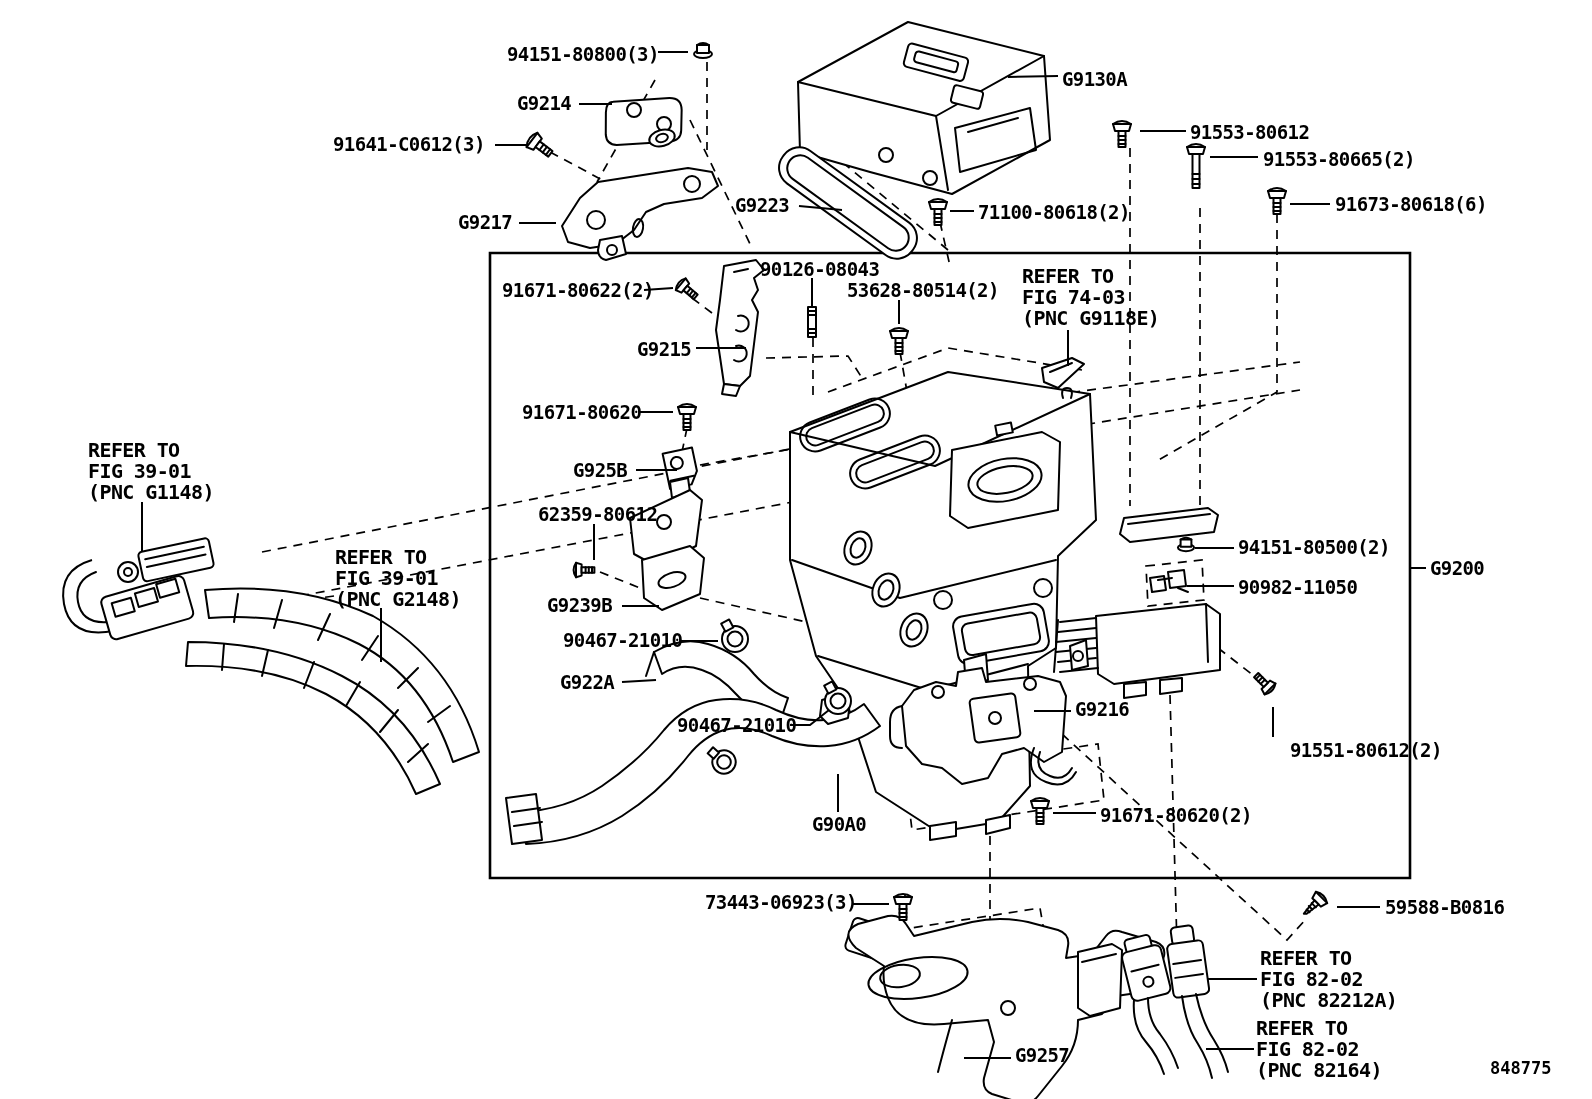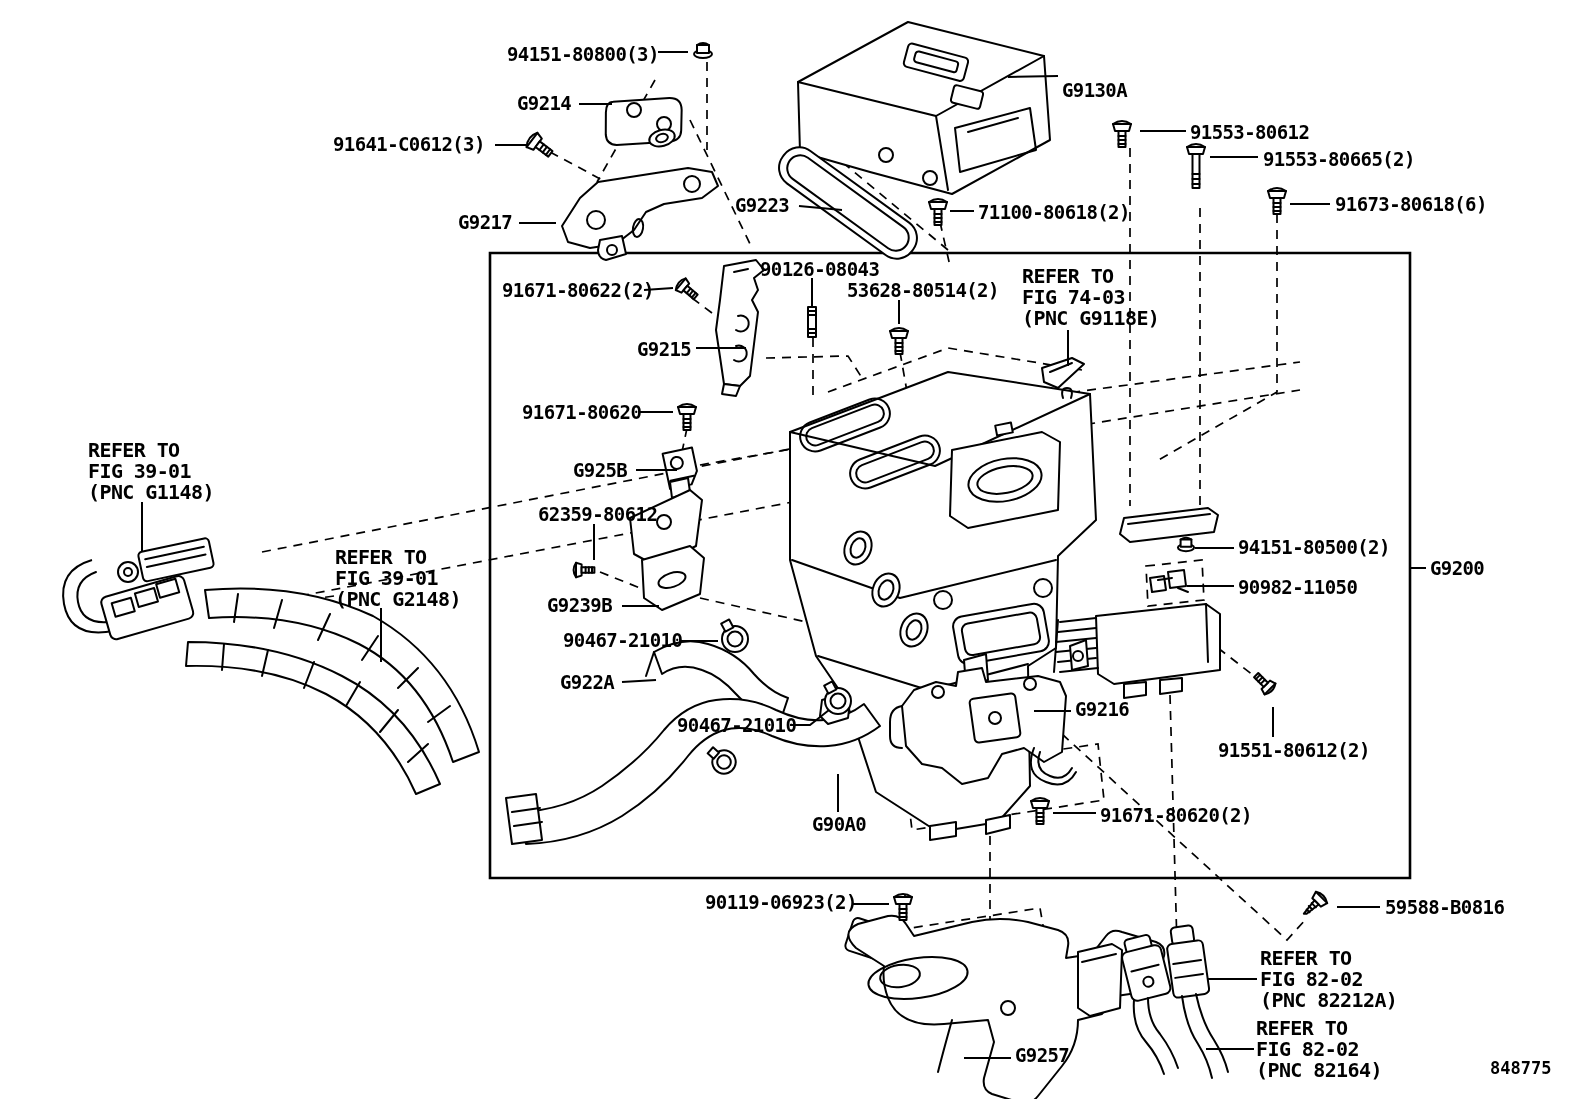--- a/index.html
+++ b/index.html
@@ -351,45 +351,45 @@
     <use href="#bolt" transform="translate(1040,806)"></use>
     <use href="#bolt" transform="translate(903,902)"></use>
     <use href="#screwT" transform="translate(1318,901) rotate(45)"></use>
   </g>
 </svg>
 
 <div class="lbl" style="left:507px;top:44px">94151-80800(3)</div>
 <div class="lbl" style="left:517px;top:93px">G9214</div>
 <div class="lbl" style="left:333px;top:134px">91641-C0612(3)</div>
 <div class="lbl" style="left:458px;top:212px">G9217</div>
-<div class="lbl" style="left:1062px;top:80px">G9130A</div>
+<div class="lbl" style="left:1062px;top:69px">G9130A</div>
 <div class="lbl" style="left:735px;top:195px">G9223</div>
 <div class="lbl" style="left:978px;top:202px">71100-80618(2)</div>
 <div class="lbl" style="left:1190px;top:122px">91553-80612</div>
 <div class="lbl" style="left:1263px;top:149px">91553-80665(2)</div>
 <div class="lbl" style="left:1335px;top:194px">91673-80618(6)</div>
 <div class="lbl" style="left:502px;top:280px">91671-80622(2)</div>
 <div class="lbl" style="left:760px;top:259px">90126-08043</div>
 <div class="lbl" style="left:847px;top:280px">53628-80514(2)</div>
 <div class="lbl" style="left:637px;top:339px">G9215</div>
 <div class="lbl" style="left:522px;top:402px">91671-80620</div>
 <div class="lbl" style="left:573px;top:460px">G925B</div>
 <div class="lbl" style="left:538px;top:504px">62359-80612</div>
 <div class="lbl" style="left:547px;top:595px">G9239B</div>
 <div class="lbl" style="left:563px;top:630px">90467-21010</div>
 <div class="lbl" style="left:560px;top:672px">G922A</div>
 <div class="lbl" style="left:677px;top:715px">90467-21010</div>
 <div class="lbl" style="left:1075px;top:699px">G9216</div>
 <div class="lbl" style="left:812px;top:814px">G90A0</div>
 <div class="lbl" style="left:1100px;top:805px">91671-80620(2)</div>
-<div class="lbl" style="left:1218px;top:740px">91551-80612(2)</div>
+<div class="lbl" style="left:1290px;top:740px">91551-80612(2)</div>
 <div class="lbl" style="left:1238px;top:537px">94151-80500(2)</div>
 <div class="lbl" style="left:1238px;top:577px">90982-11050</div>
 <div class="lbl" style="left:1430px;top:558px">G9200</div>
-<div class="lbl" style="left:705px;top:892px">90119-06923(2)</div>
+<div class="lbl" style="left:705px;top:892px">73443-06923(3)</div>
 <div class="lbl" style="left:1015px;top:1045px">G9257</div>
 <div class="lbl" style="left:1385px;top:897px">59588-B0816</div>
 
 <div class="lbl note" style="left:88px;top:440px">REFER TO
 FIG 39-01
 (PNC G1148)</div>
 <div class="lbl note" style="left:335px;top:547px">REFER TO
 FIG 39-01
 (PNC G2148)</div>
 <div class="lbl note" style="left:1022px;top:266px">REFER TO

